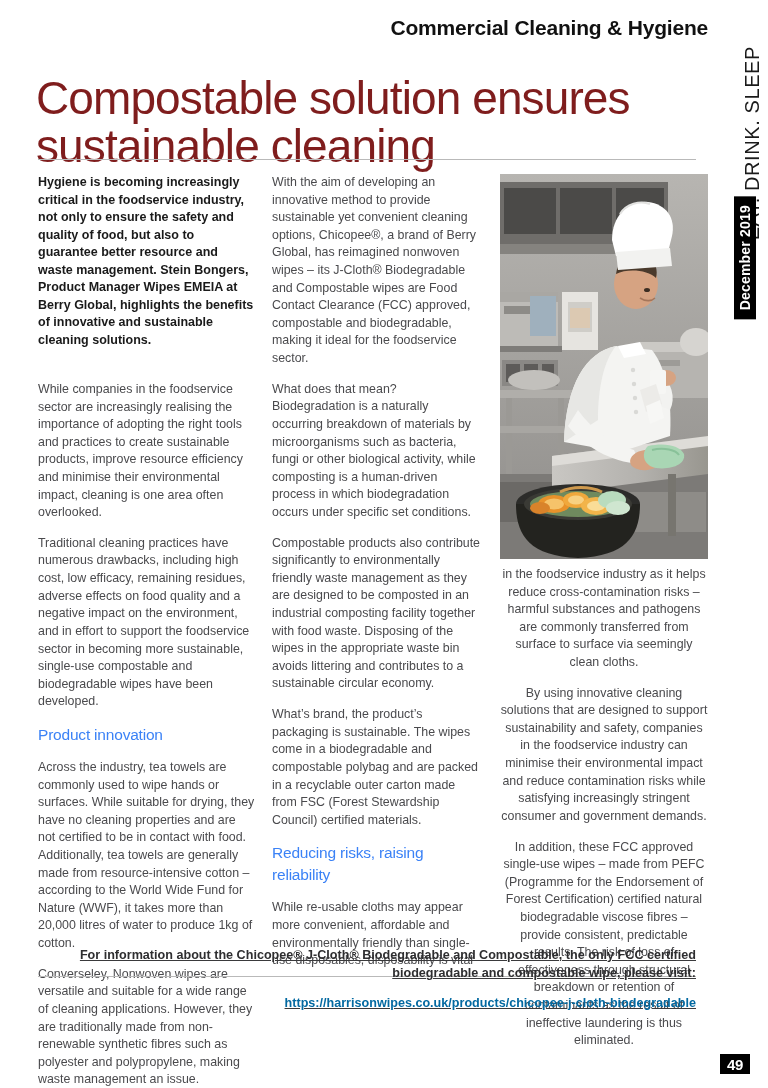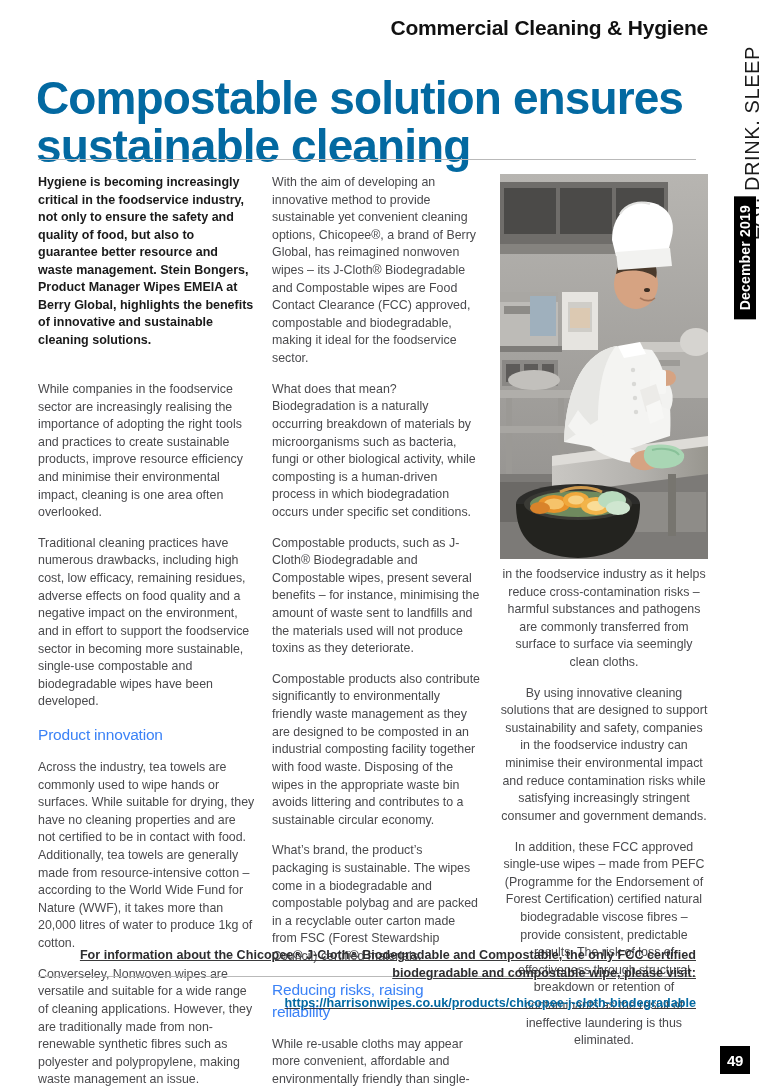--- a/index.html
+++ b/index.html
@@ -70,23 +70,23 @@
     color: #111111;
     letter-spacing: -0.2px;
     white-space: nowrap;
   }
   .headline {
     position: absolute;
     left: 36px;
     top: 44px;
     width: 650px;
     font-size: 46px;
-    font-weight: 700;
+    font-weight: 400;
     line-height: 1.04;
-    color: #0369a1;
+    color: #7f1d1d;
     letter-spacing: -0.9px;
   }
   .rule-top {
     position: absolute;
     left: 38px;
     top: 159px;
     width: 658px;
     height: 1px;
     background: #b9b9b9;
   }
@@ -160,21 +160,21 @@
     font-size: 12.6px;
     font-weight: bold;
     margin-top: 13px;
     color: #0369a1;
   }
   .page-number {
     position: absolute;
     right: 18px;
     bottom: 14px;
     width: 30px;
-    height: 28px;
+    height: 20px;
     background: #000000;
     color: #ffffff;
     font-size: 15px;
     font-weight: bold;
     display: flex;
     align-items: center;
     justify-content: center;
     letter-spacing: -0.3px;
   }
 </style>
@@ -301,21 +301,20 @@
     <p>While companies in the foodservice sector are increasingly realising the importance of adopting the right tools and practices to create sustainable products, improve resource efficiency and minimise their environmental impact, cleaning is one area often overlooked.</p>
     <p>Traditional cleaning practices have numerous drawbacks, including high cost, low efficacy, remaining residues, adverse effects on food quality and a negative impact on the environment, and in effort to support the foodservice sector in becoming more sustainable, single-use compostable and biodegradable wipes have been developed.</p>
     <h2>Product innovation</h2>
     <p>Across the industry, tea towels are commonly used to wipe hands or surfaces. While suitable for drying, they have no cleaning properties and are not certified to be in contact with food. Additionally, tea towels are generally made from resource-intensive cotton – according to the World Wide Fund for Nature (WWF), it takes more than 20,000 litres of water to produce 1kg of cotton.</p>
     <p>Converseley, Nonwoven wipes are versatile and suitable for a wide range of cleaning applications. However, they are traditionally made from non-renewable synthetic fibres such as polyester and polypropylene, making waste management an issue.</p>
   </div>
 
   <div class="col" id="col2">
     <p>With the aim of developing an innovative method to provide sustainable yet convenient cleaning options, Chicopee®, a brand of Berry Global, has reimagined nonwoven wipes – its J-Cloth® Biodegradable and Compostable wipes are Food Contact Clearance (FCC) approved, compostable and biodegradable, making it ideal for the foodservice sector.</p>
     <p>What does that mean? Biodegradation is a naturally occurring breakdown of materials by microorganisms such as bacteria, fungi or other biological activity, while composting is a human-driven process in which biodegradation occurs under specific set conditions.</p>
-    <p>Compostable products, such as J-Cloth® Biodegradable and Compostable wipes, present several benefits – for instance, minimising the amount of waste sent to landfills and the materials used will not produce toxins as they deteriorate.</p>
     <p>Compostable products also contribute significantly to environmentally friendly waste management as they are designed to be composted in an industrial composting facility together with food waste. Disposing of the wipes in the appropriate waste bin avoids littering and contributes to a sustainable circular economy.</p>
     <p>What’s brand, the product’s packaging is sustainable. The wipes come in a biodegradable and compostable polybag and are packed in a recyclable outer carton made from FSC (Forest Stewardship Council) certified materials.</p>
     <h2>Reducing risks, raising reliability</h2>
     <p>While re-usable cloths may appear more convenient, affordable and environmentally friendly than single-use disposables, disposability is vital</p>
   </div>
 
   <div class="col" id="col3">
     <p>in the foodservice industry as it helps reduce cross-contamination risks – harmful substances and pathogens are commonly transferred from surface to surface via seemingly clean cloths.</p>
     <p>By using innovative cleaning solutions that are designed to support sustainability and safety, companies in the foodservice industry can minimise their environmental impact and reduce contamination risks while satisfying increasingly stringent consumer and government demands.</p>
     <p>In addition, these FCC approved single-use wipes – made from PEFC (Programme for the Endorsement of Forest Certification) certified natural biodegradable viscose fibres – provide consistent, predictable results. The risk of loss of effectiveness through structural breakdown or retention of contaminants as the result of ineffective laundering is thus eliminated.</p>

